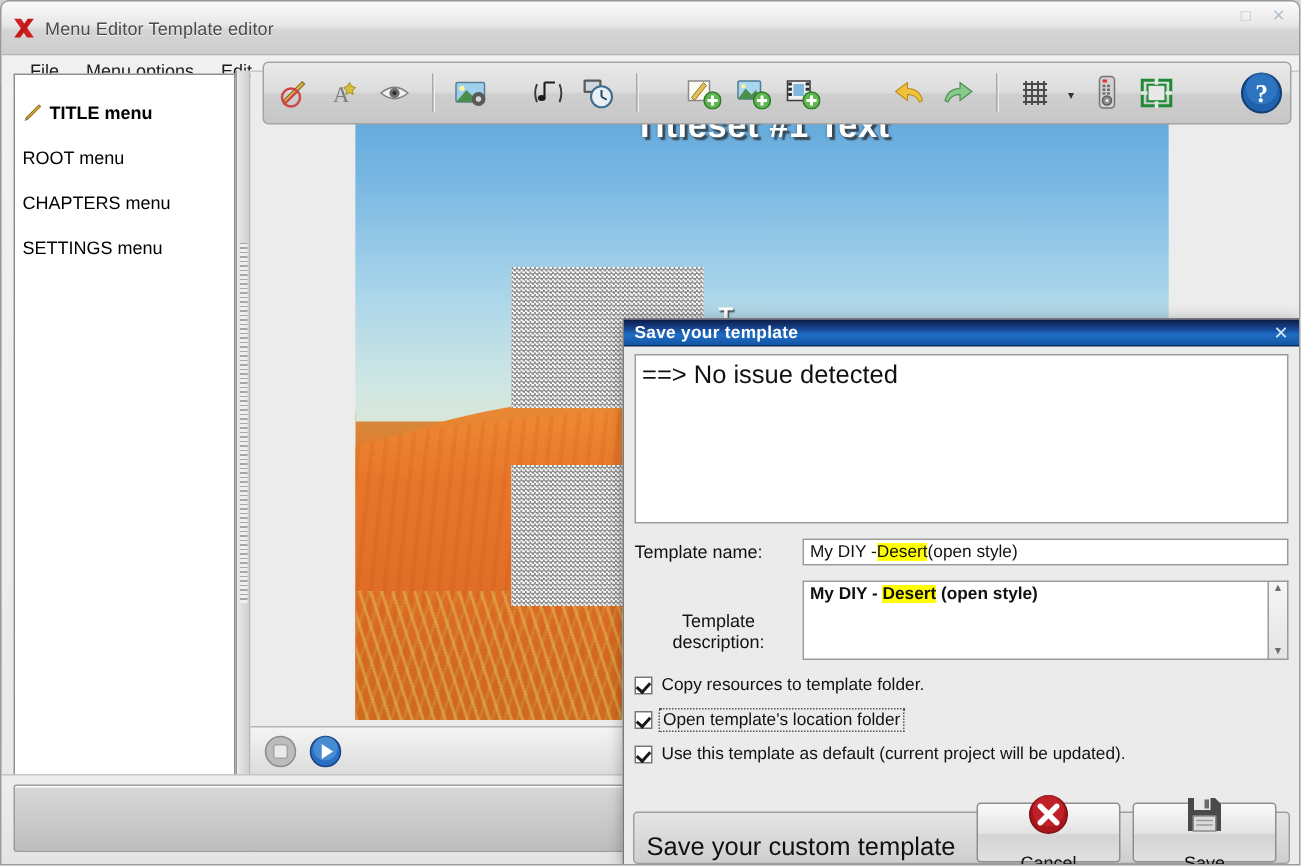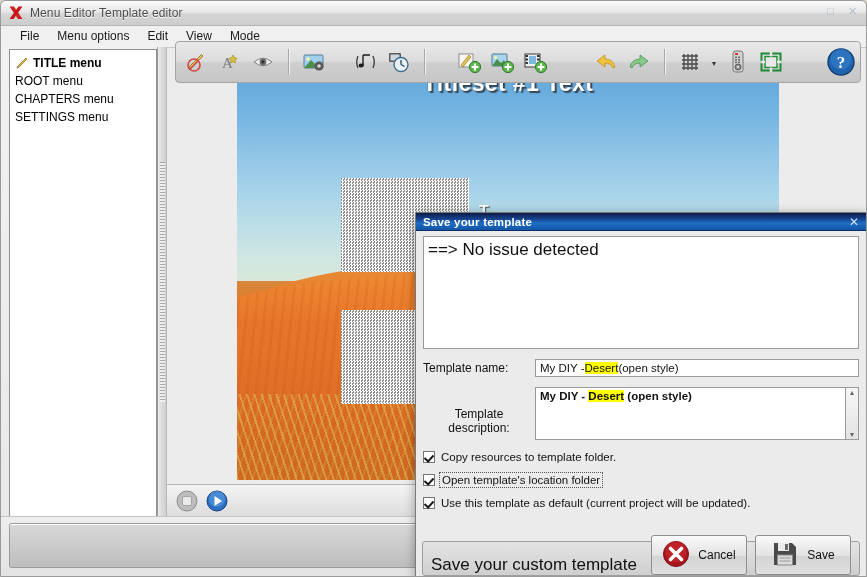--- a/index.html
+++ b/index.html
@@ -17,21 +17,21 @@
   #app-window {
     position:absolute; left:0; top:0; width:867px; height:577px;
     background: linear-gradient(180deg,#f2f2f2 0%, #e8e8e8 100%);
     border:1px solid #9a9a9a;
     border-radius: 6px 6px 0 0;
     overflow:hidden;
   }
 
   
   #titlebar {
-    height:25px;
+    height:36px;
     background: linear-gradient(180deg,#fbfbfb 0%,#e7e7e7 45%,#d5d5d5 55%,#cdcdcd 100%);
     border-bottom:1px solid #b5b5b5;
     border-radius:5px 5px 0 0;
     display:flex; align-items:center;
     padding-left:6px;
     position:relative;
   }
   #titlebar .app-logo {
     width:18px; height:18px; position:relative; margin-right:5px; flex:none;
   }
@@ -73,20 +73,21 @@
     width:148px; height:470px;
     background:#ffffff;
     border:1px solid #8e8e8e;
     padding:4px 2px 0 2px;
     overflow:hidden;
   }
   .tree-row {
     display:flex; align-items:center; gap:4px;
     padding:2px 3px; font-size:12px; color:#000;
     white-space:nowrap;
+    margin-top:12px;
   }
   .tree-row.selected { font-weight:bold; }
   .pencil-ico { width:14px; height:14px; flex:none; }
 
   
   #splitter {
     width:10px; flex:none; position:relative;
     background:linear-gradient(90deg,#eaeaea,#dcdcdc 45%,#cfcfcf);
     border-left:1px solid #9b9b9b; border-right:1px solid #b8b8b8;
   }
@@ -279,20 +280,21 @@
     border:1px solid #9f9f9f; border-radius:3px;
     display:flex; align-items:flex-end; padding:0 8px; gap:8px;
   }
   #footer-title { flex:1; font-size:17px; color:#111; white-space:nowrap; }
   .dlg-btn {
     height:40px; min-width:96px;
     background:linear-gradient(180deg,#fafafa,#e2e2e2 52%,#d4d4d4 54%,#e0e0e0);
     border:1px solid #8f8f8f; border-radius:3px;
     display:flex; align-items:center; justify-content:center; gap:8px;
     padding:0 0;
+    flex-direction:column;
   }
   .dlg-btn .lbl { font-size:12px; color:#111; }
 
   .ico { display:block; }
 </style>
 </head>
 <body>
 
 <div id="app-window">
 

